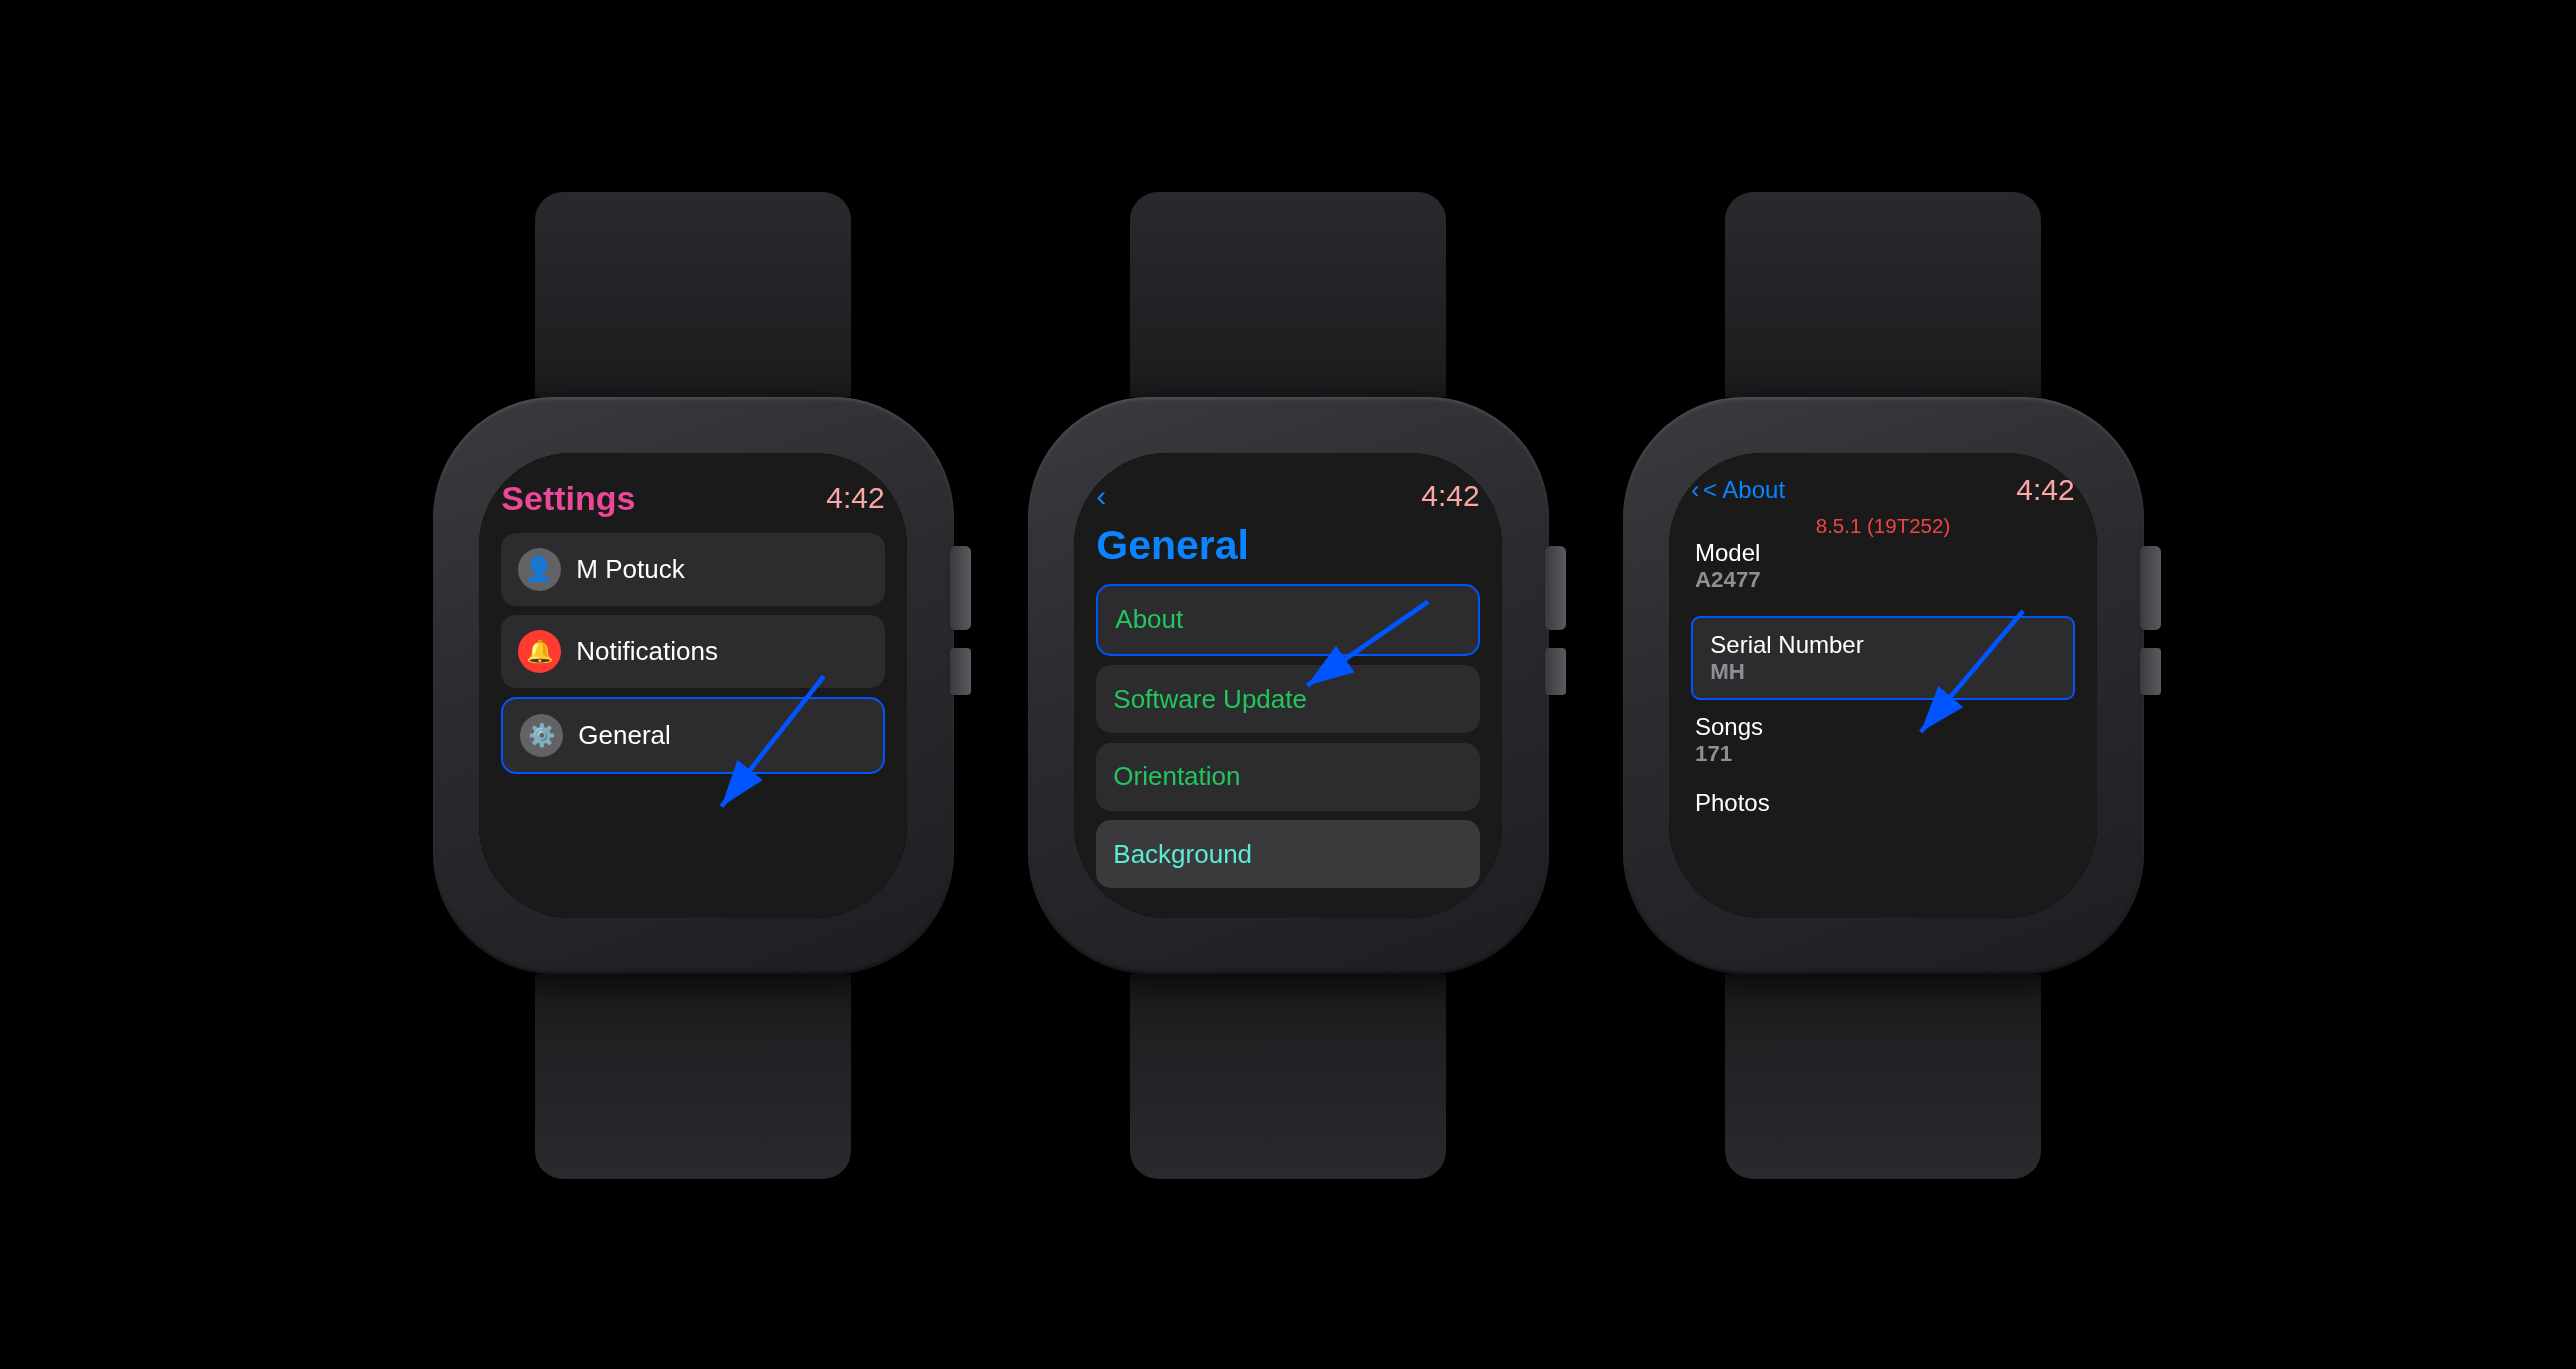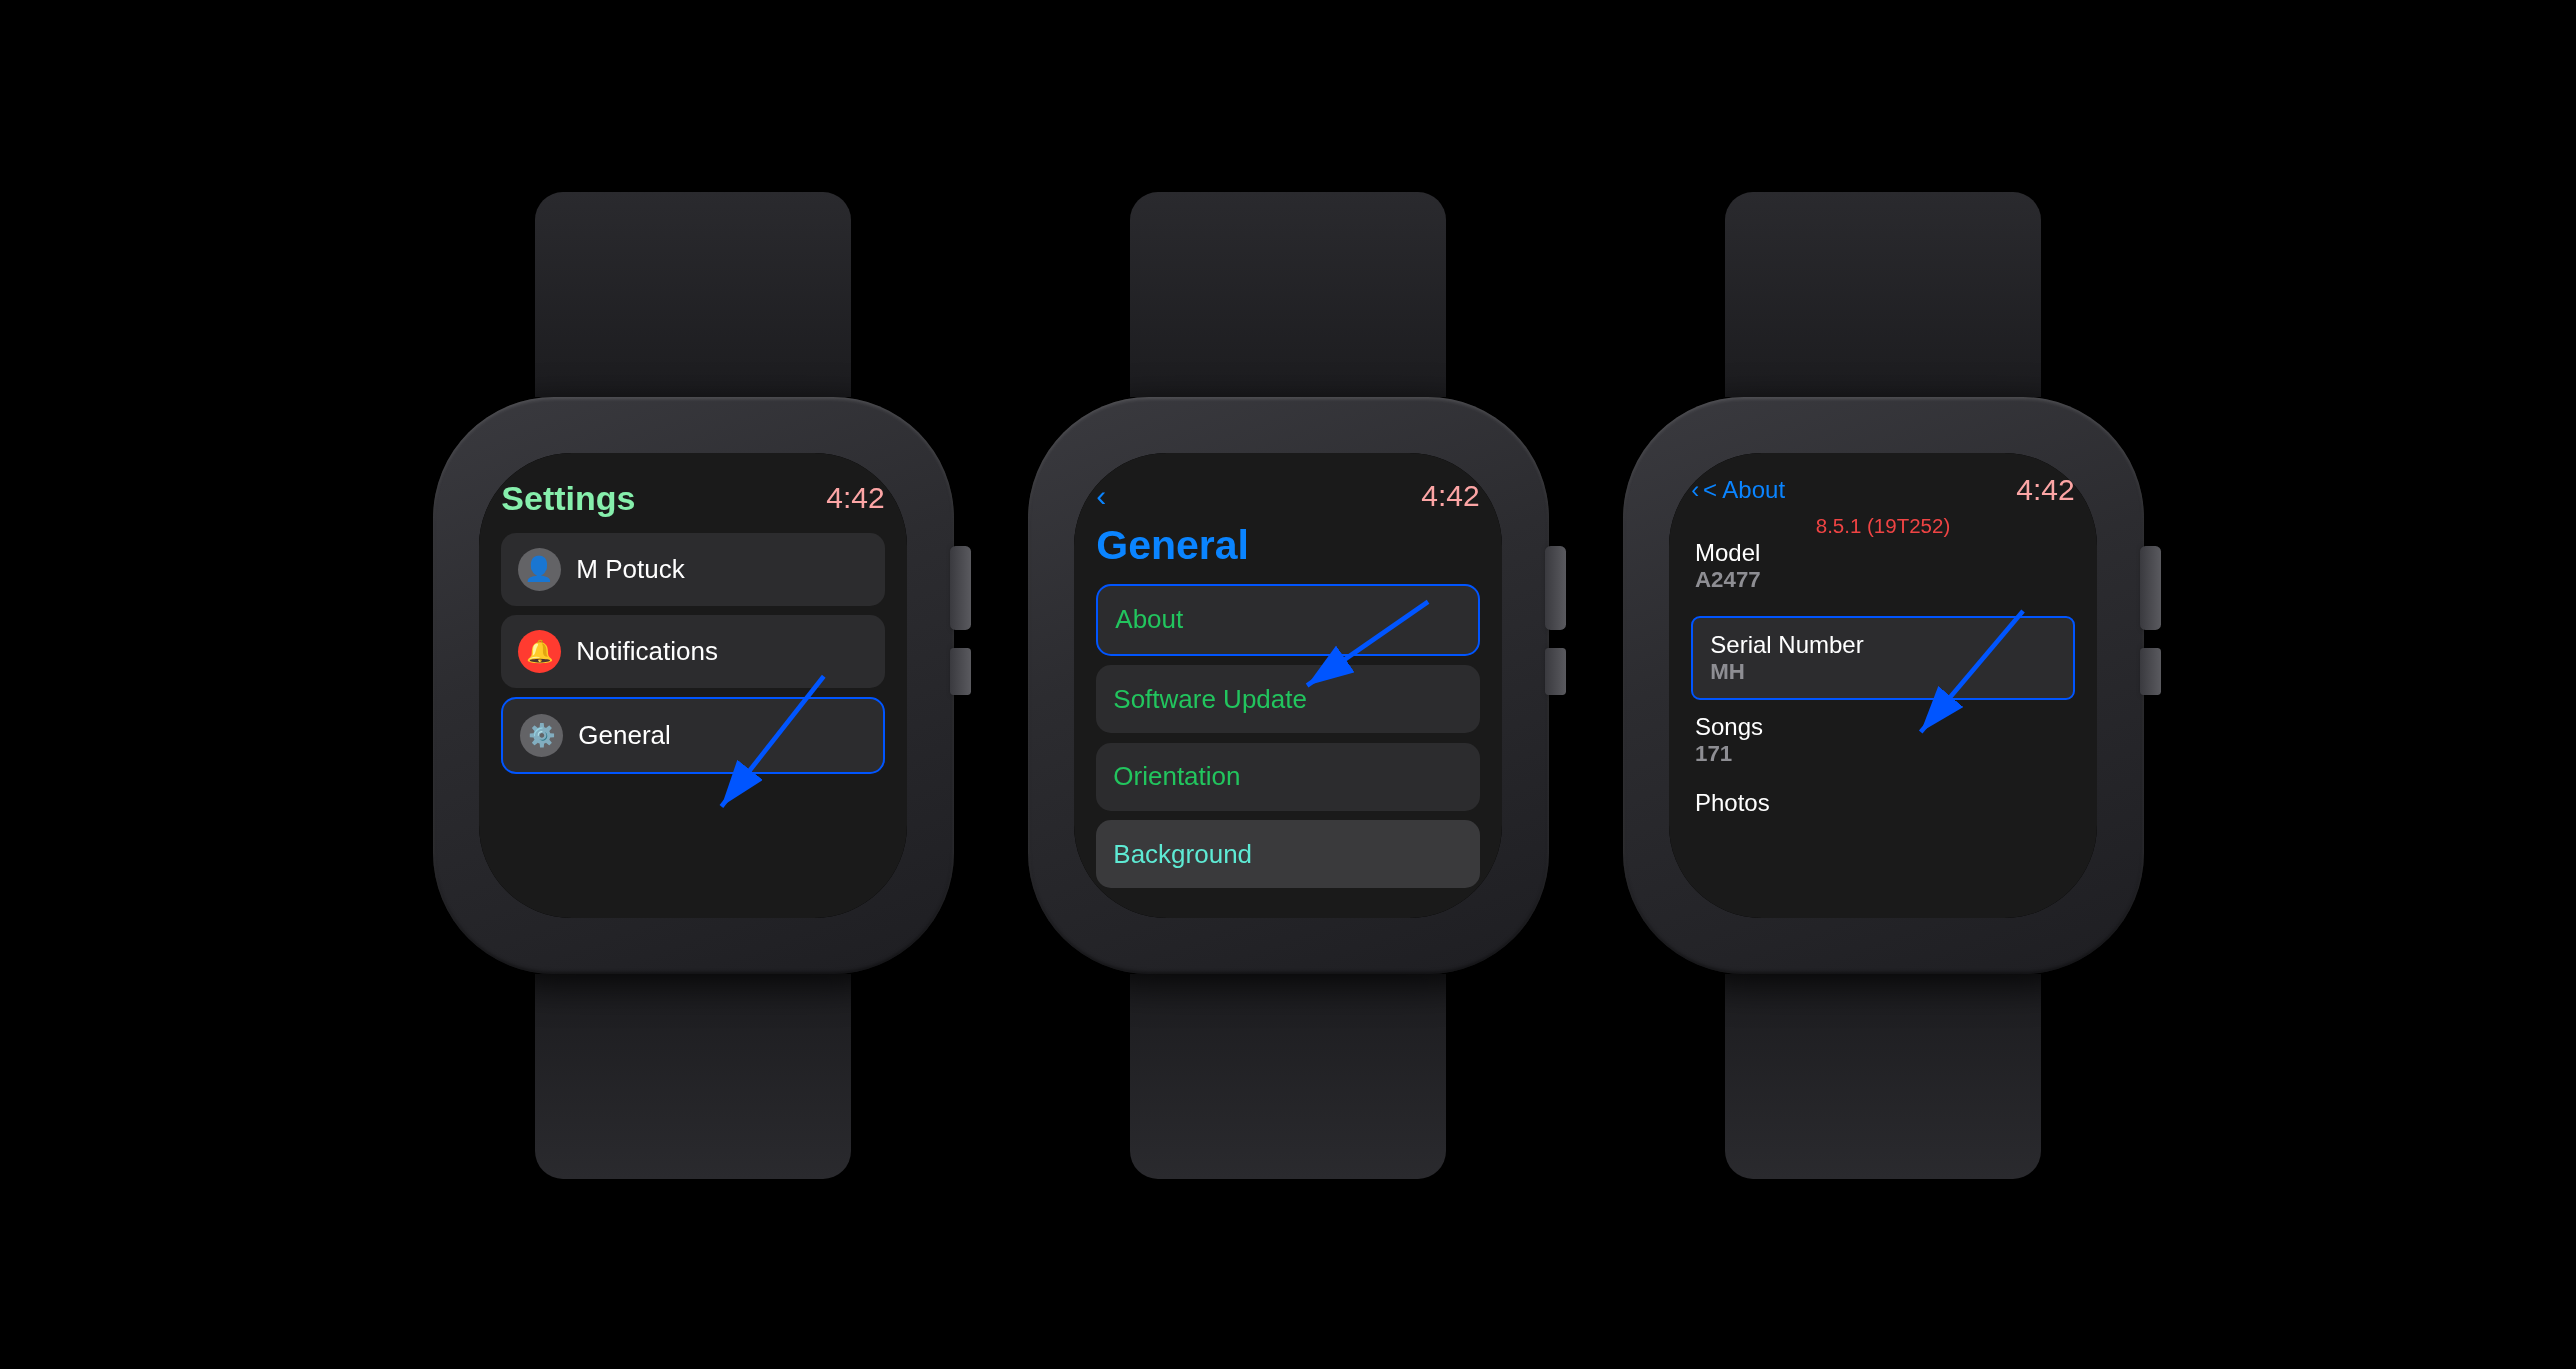--- a/index.html
+++ b/index.html
@@ -99,21 +99,21 @@
 
     
     .watch1 .screen-header {
       display: flex;
       justify-content: space-between;
       align-items: center;
       margin-bottom: 15px;
     }
 
     .screen-title-blue {
-      color: #86efac;
+      color: #ec4899;
       font-size: 34px;
       font-weight: 700;
     }
 
     .screen-time {
       color: #fca5a5;
       font-size: 30px;
       font-weight: 500;
     }
 

